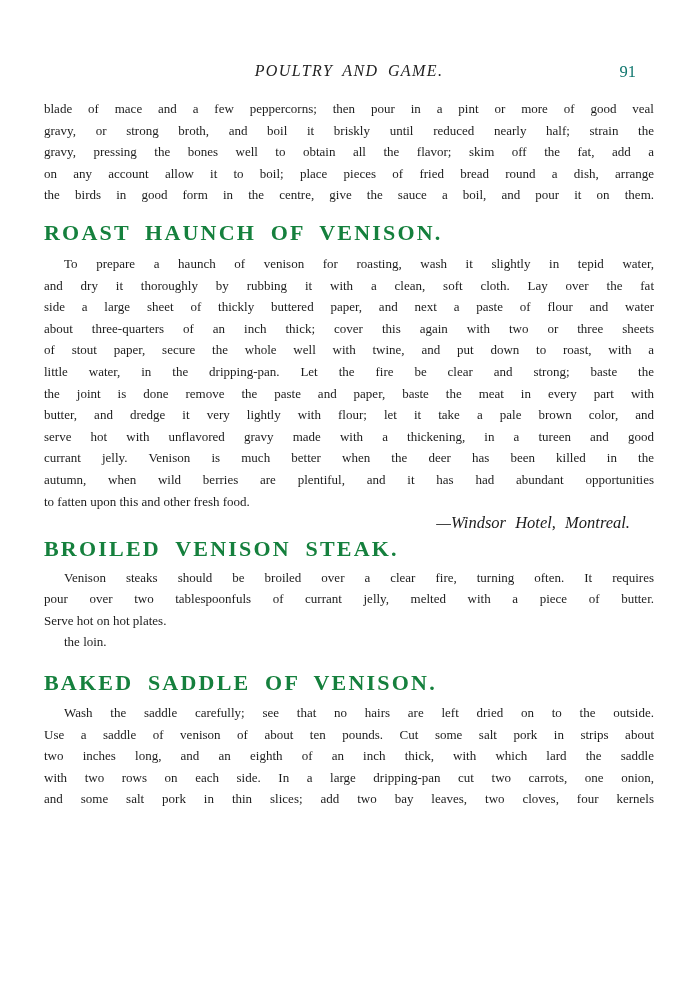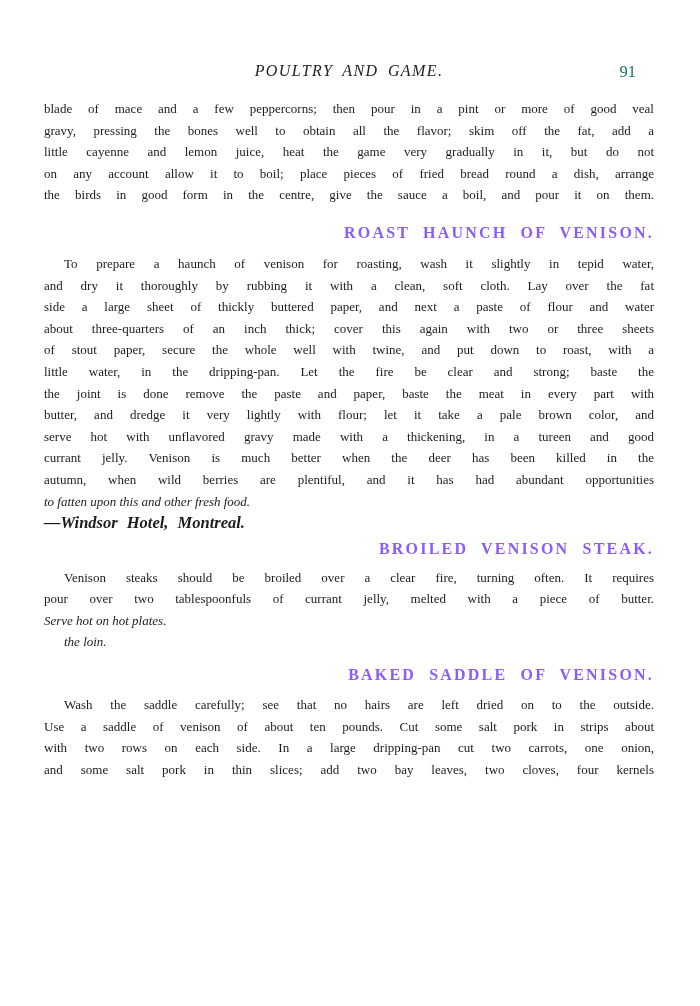--- a/index.html
+++ b/index.html
@@ -39,56 +39,56 @@
   }
   .body-text { }
   .para { margin: 0; }
   .line {
     font-size: 13px;
     line-height: 21.6px;
     text-align: justify;
     text-align-last: justify;
     white-space: normal;
   }
-  .line.short { text-align-last: left; font-style: italic; }
+  .line.short { text-align-last: left; }
   .para.indent .line:first-child { text-indent: 20px; }
   .sec-heading {
     margin: 17px 0 10px 0;
-    font-size: 16px;
+    font-size: 22px;
     font-weight: bold;
-    text-align: right;
+    text-align: left;
     letter-spacing: 2.2px;
     word-spacing: 7px;
     line-height: 20px;
-    color: #8b5cf6;
+    color: #15803d;
   }
   .idx-4 { margin-top: 5px; margin-bottom: 8px; }  
-  .idx-7 { margin-top: 12px; margin-bottom: 9px; } 
+  .idx-7 { margin-top: 20px; margin-bottom: 9px; } 
   .attribution {
     font-style: italic;
     font-size: 16.5px;
     line-height: 21.6px;
+    text-align: right;
     padding-right: 24px;
     word-spacing: 5px;
-    font-weight: bold;
   }
 </style>
 </head>
 <body>
 
 <div class="page">
   <div class="running-header">
     <span class="running-title">POULTRY AND GAME.</span>
     <span class="page-number">91</span>
   </div>
   <div class="body-text">
       <div class="para idx-0">
         <div class="line">blade of mace and a few peppercorns; then pour in a pint or more of good veal</div>
+        <div class="line">gravy, or strong broth, and boil it briskly until reduced nearly half; strain the</div>
         <div class="line">gravy, pressing the bones well to obtain all the flavor; skim off the fat, add a</div>
-        <div class="line">little cayenne and lemon juice, heat the game very gradually in it, but do not</div>
         <div class="line">on any account allow it to boil; place pieces of fried bread round a dish, arrange</div>
         <div class="line">the birds in good form in the centre, give the sauce a boil, and pour it on them.</div>
       </div>
       <h2 class="sec-heading idx-1">ROAST HAUNCH OF VENISON.</h2>
       <div class="para idx-2 indent">
         <div class="line">To prepare a haunch of venison for roasting, wash it slightly in tepid water,</div>
         <div class="line">and dry it thoroughly by rubbing it with a clean, soft cloth.  Lay over the fat</div>
         <div class="line">side a large sheet of thickly buttered paper, and next a paste of flour and water</div>
         <div class="line">about three-quarters of an inch thick; cover this again with two or three sheets</div>
         <div class="line">of stout paper, secure the whole well with twine, and put down to roast, with a</div>
@@ -107,17 +107,18 @@
         <div class="line">pour over two tablespoonfuls of currant jelly, melted with a piece of butter.</div>
         <div class="line short">Serve hot on hot plates.</div>
       </div>
       <div class="para idx-6 indent">
         <div class="line short">the loin.</div>
       </div>
       <h2 class="sec-heading idx-7">BAKED SADDLE OF VENISON.</h2>
       <div class="para idx-8 indent">
         <div class="line">Wash the saddle carefully; see that no hairs are left dried on to the outside.</div>
         <div class="line">Use a saddle of venison of about ten pounds.  Cut some salt pork in strips about</div>
+        <div class="line">two inches long, and an eighth of an inch thick, with which lard the saddle</div>
         <div class="line">with two rows on each side.  In a large dripping-pan cut two carrots, one onion,</div>
         <div class="line">and some salt pork in thin slices; add two bay leaves, two cloves, four kernels</div>
       </div>
     </div>
 </div>
 
 </body></html>

